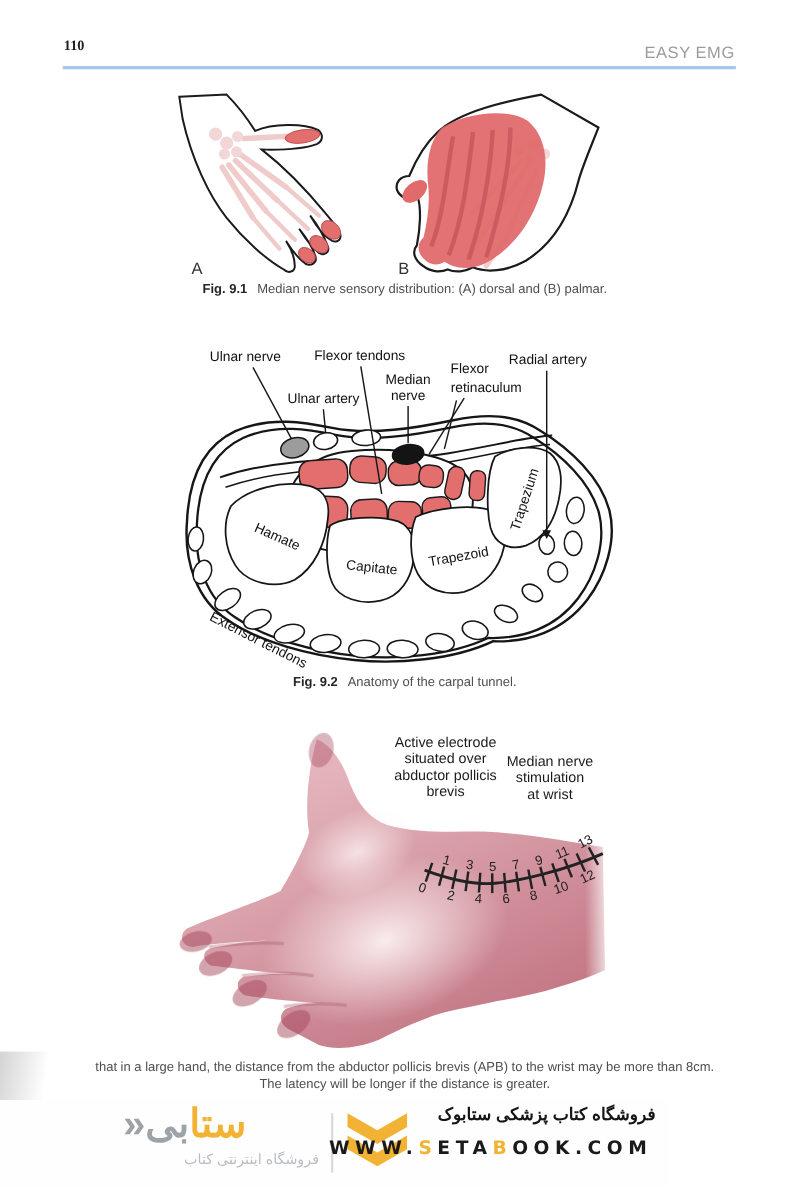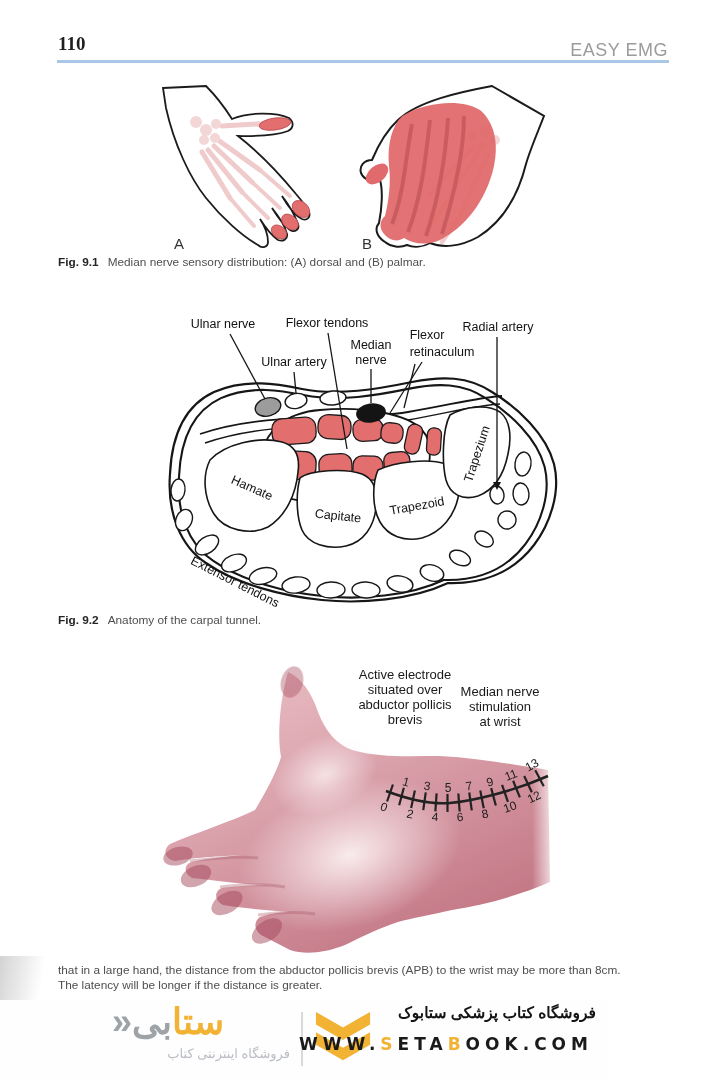--- a/index.html
+++ b/index.html
@@ -1,24 +1,24 @@
 <!DOCTYPE html>
 <html><head>
 <meta charset="utf-8">
 <style>
   html,body{margin:0;padding:0;background:#e9e9e9;}
   .page{position:relative;width:727px;height:1080px;background:#ffffff;overflow:hidden;
         font-family:"Liberation Sans",sans-serif;margin:0 auto;}
   .pageno{position:absolute;left:58px;top:33px;font-family:"Liberation Serif",serif;
-          font-size:19px;font-weight:bold;color:#1f1f1f;}
-  .booktitle{position:absolute;right:59px;top:40px;font-size:18px;color:#9b9b9b;letter-spacing:.5px;}
+          font-size:13px;font-weight:bold;color:#1f1f1f;}
+  .booktitle{position:absolute;right:59px;top:40px;font-size:15px;color:#9b9b9b;letter-spacing:.5px;}
   .rule{position:absolute;left:57px;right:58px;top:60px;height:2.5px;background:#a9c8e8;}
   .fig{position:absolute;}
   svg{display:block;font-family:"Liberation Sans",sans-serif;}
-  .cap{position:absolute;left:58px;font-size:11.8px;color:#4e4e4e;line-height:15.2px;width:620px;}
+  .cap{position:absolute;left:58px;font-size:11.8px;color:#4e4e4e;line-height:15.2px;width:620px;text-align:center;}
   .cap .tag{font-weight:bold;color:#252525;margin-right:9px;}
   .edge-smudge{position:absolute;left:0;top:956px;width:58px;height:46px;
      background:linear-gradient(100deg,rgba(110,110,110,.30),rgba(200,200,200,0) 70%);}
   .footer{position:absolute;left:0;top:1000px;width:607px;height:80px;background:#fefefe;}
   .wordmark{position:absolute;left:112px;top:2px;direction:rtl;font-size:36px;font-weight:bold;
             line-height:40px;letter-spacing:1px;}
   .wm-y{color:#F2B233;} .wm-g{color:#9EA3A8;}
   .brand-sub{position:absolute;left:104px;top:46px;width:186px;text-align:right;direction:rtl;
              font-size:13px;color:#b9bdc3;}
   .divider{position:absolute;left:301px;top:12px;width:2px;height:54px;background:#d7dadd;}

